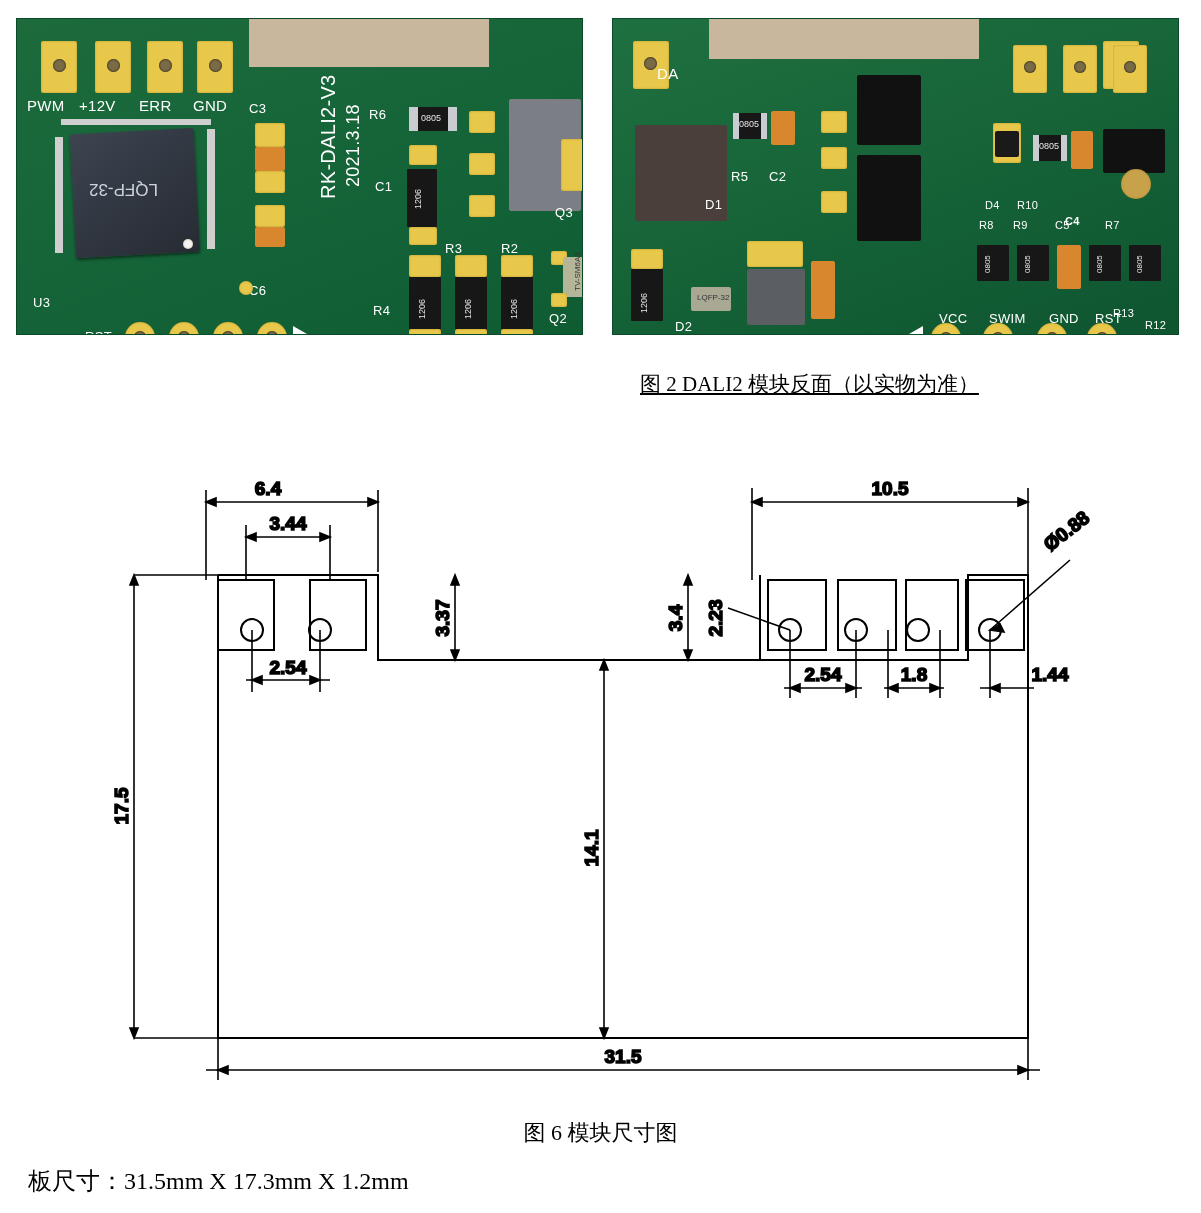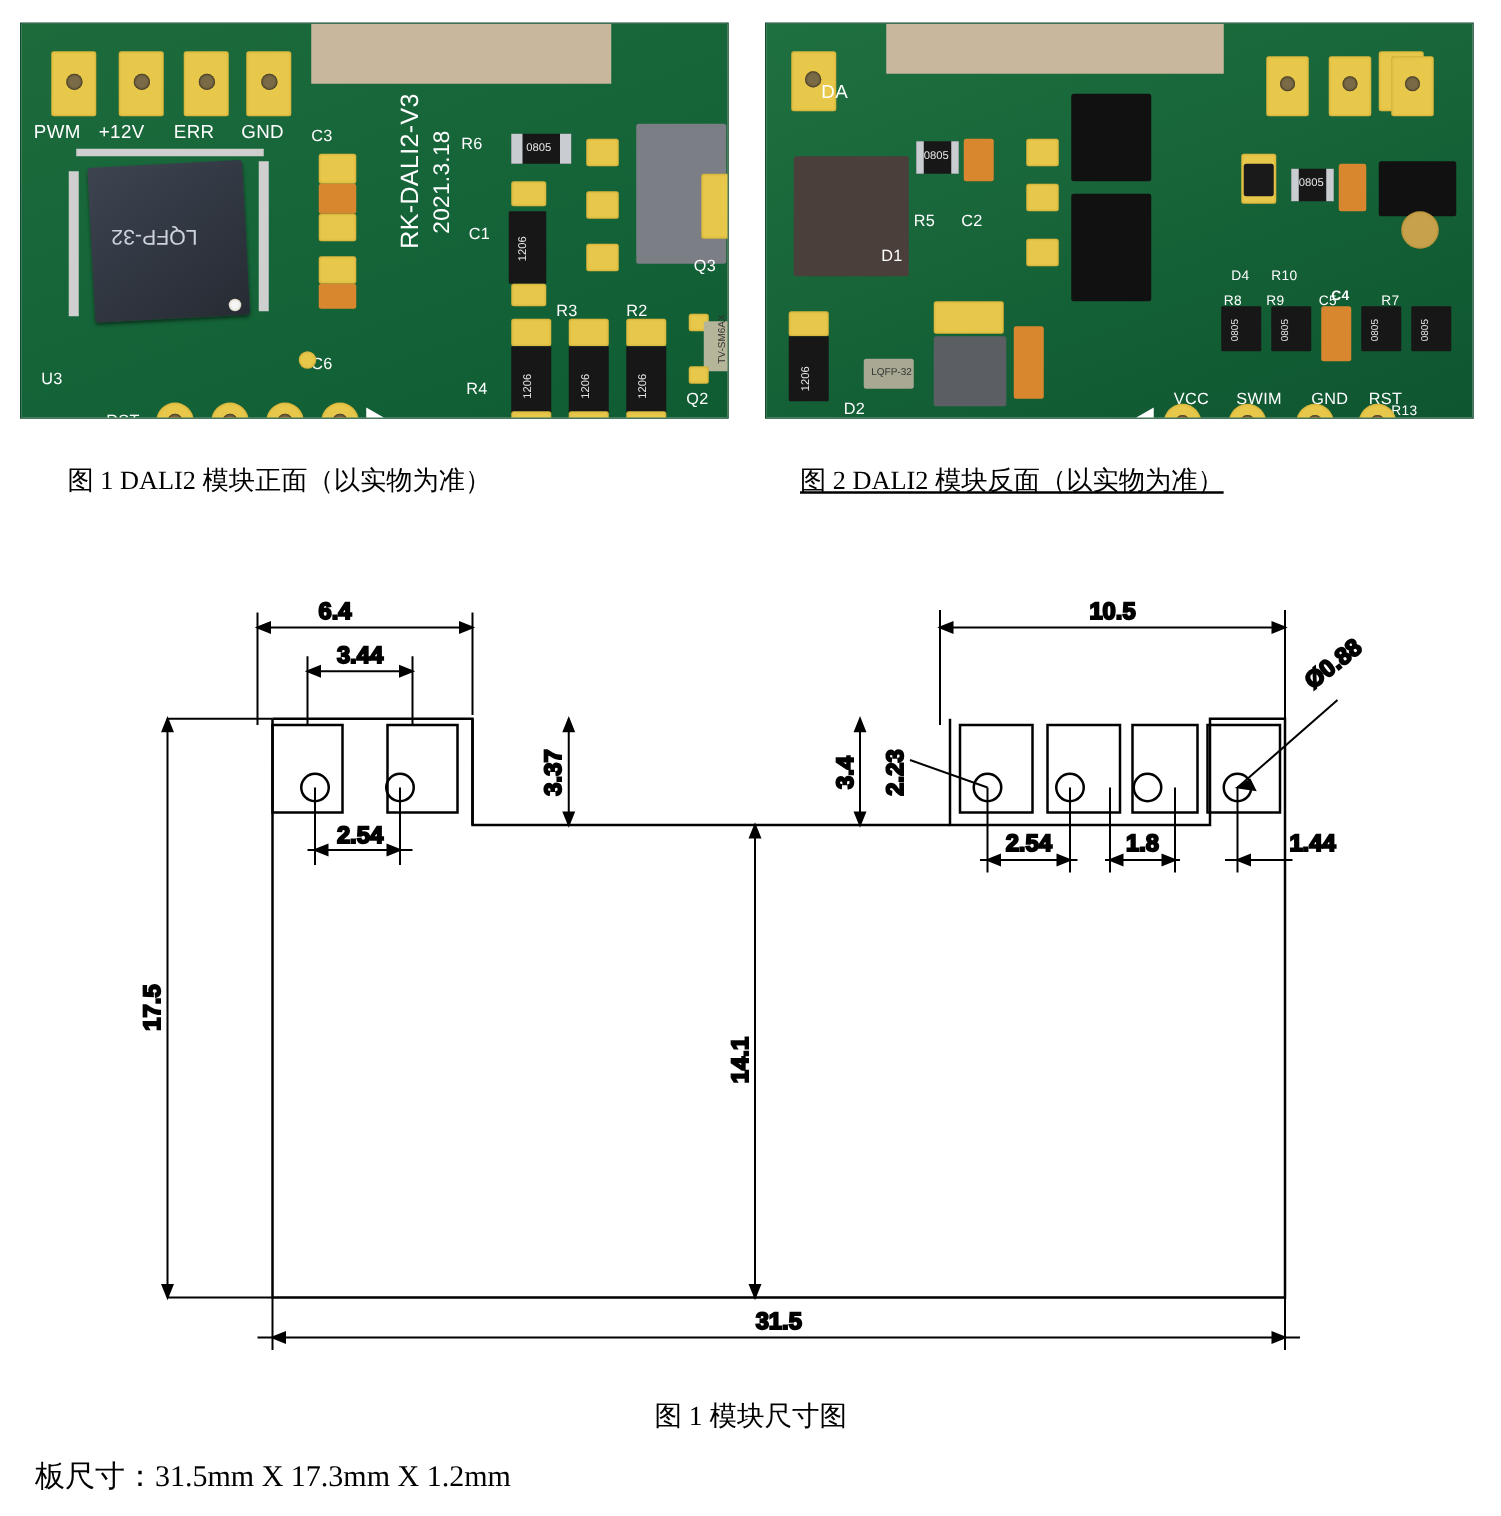--- a/index.html
+++ b/index.html
@@ -92,21 +92,21 @@
   }
   .silk {
     position: absolute;
     color: #ffffff;
     font-size: 15px;
     font-family: "Liberation Sans", sans-serif;
     white-space: nowrap;
     letter-spacing: .3px;
   }
   .silk.small { font-size: 13px; }
-  .silk.tiny { font-size: 11px; margin-top: 16px; }
+  .silk.tiny { font-size: 11px; }
   .ic {
     position: absolute;
     background: linear-gradient(145deg, #3d4450, #262b33);
     border-radius: 3px;
     box-shadow: 0 2px 3px rgba(0,0,0,.5);
   }
   .ic-text {
     position: absolute;
     color: #cdd3dc;
     font-size: 17px;
@@ -379,21 +379,20 @@
       <div class="hole" style="left:327px;top:313px;width:12px;height:12px;"></div>
       <div class="pad round" style="left:370px;top:304px;width:30px;height:30px;"></div>
       <div class="hole" style="left:379px;top:313px;width:12px;height:12px;"></div>
       <div class="pad round" style="left:424px;top:304px;width:30px;height:30px;"></div>
       <div class="hole" style="left:433px;top:313px;width:12px;height:12px;"></div>
       <div class="pad round" style="left:474px;top:304px;width:30px;height:30px;"></div>
       <div class="hole" style="left:483px;top:313px;width:12px;height:12px;"></div>
     </div>
   </div>
 
-  <div class="fig-caption" style="left:54px;top:352px;">图 1 DALI2 模块正面（以实物为准）</div>
   <div class="fig-caption" style="left:640px;top:352px;text-decoration:underline;">图 2 DALI2 模块反面（以实物为准）</div>
 </div>
 
 <div class="drawing">
   <svg width="1201" height="680" viewBox="0 0 1201 680">
     <g stroke="#000" fill="none" stroke-width="2">
 
       <path d="M218 135 L218 598 L1028 598 L1028 135 L968 135 L968 220 L760 220 L760 135"></path>
       <path d="M218 135 L378 135 L378 220 L760 220"></path>
 
@@ -496,14 +495,14 @@
       <line x1="218" y1="598" x2="218" y2="640"></line>
       <line x1="1028" y1="598" x2="1028" y2="640"></line>
       <line x1="206" y1="630" x2="1040" y2="630"></line>
       <polygon points="218,630 228,626 228,634"></polygon>
       <polygon points="1028,630 1018,626 1018,634"></polygon>
       <text class="dim-text" x="623" y="623" text-anchor="middle">31.5</text>
     </g>
   </svg>
 </div>
 
-<div class="fig3-caption">图 1  模块尺寸图</div>
+<div class="fig3-caption">图 6  模块尺寸图</div>
 <div class="board-size">板尺寸：31.5mm X 17.3mm X 1.2mm</div>
 
 </body></html>

